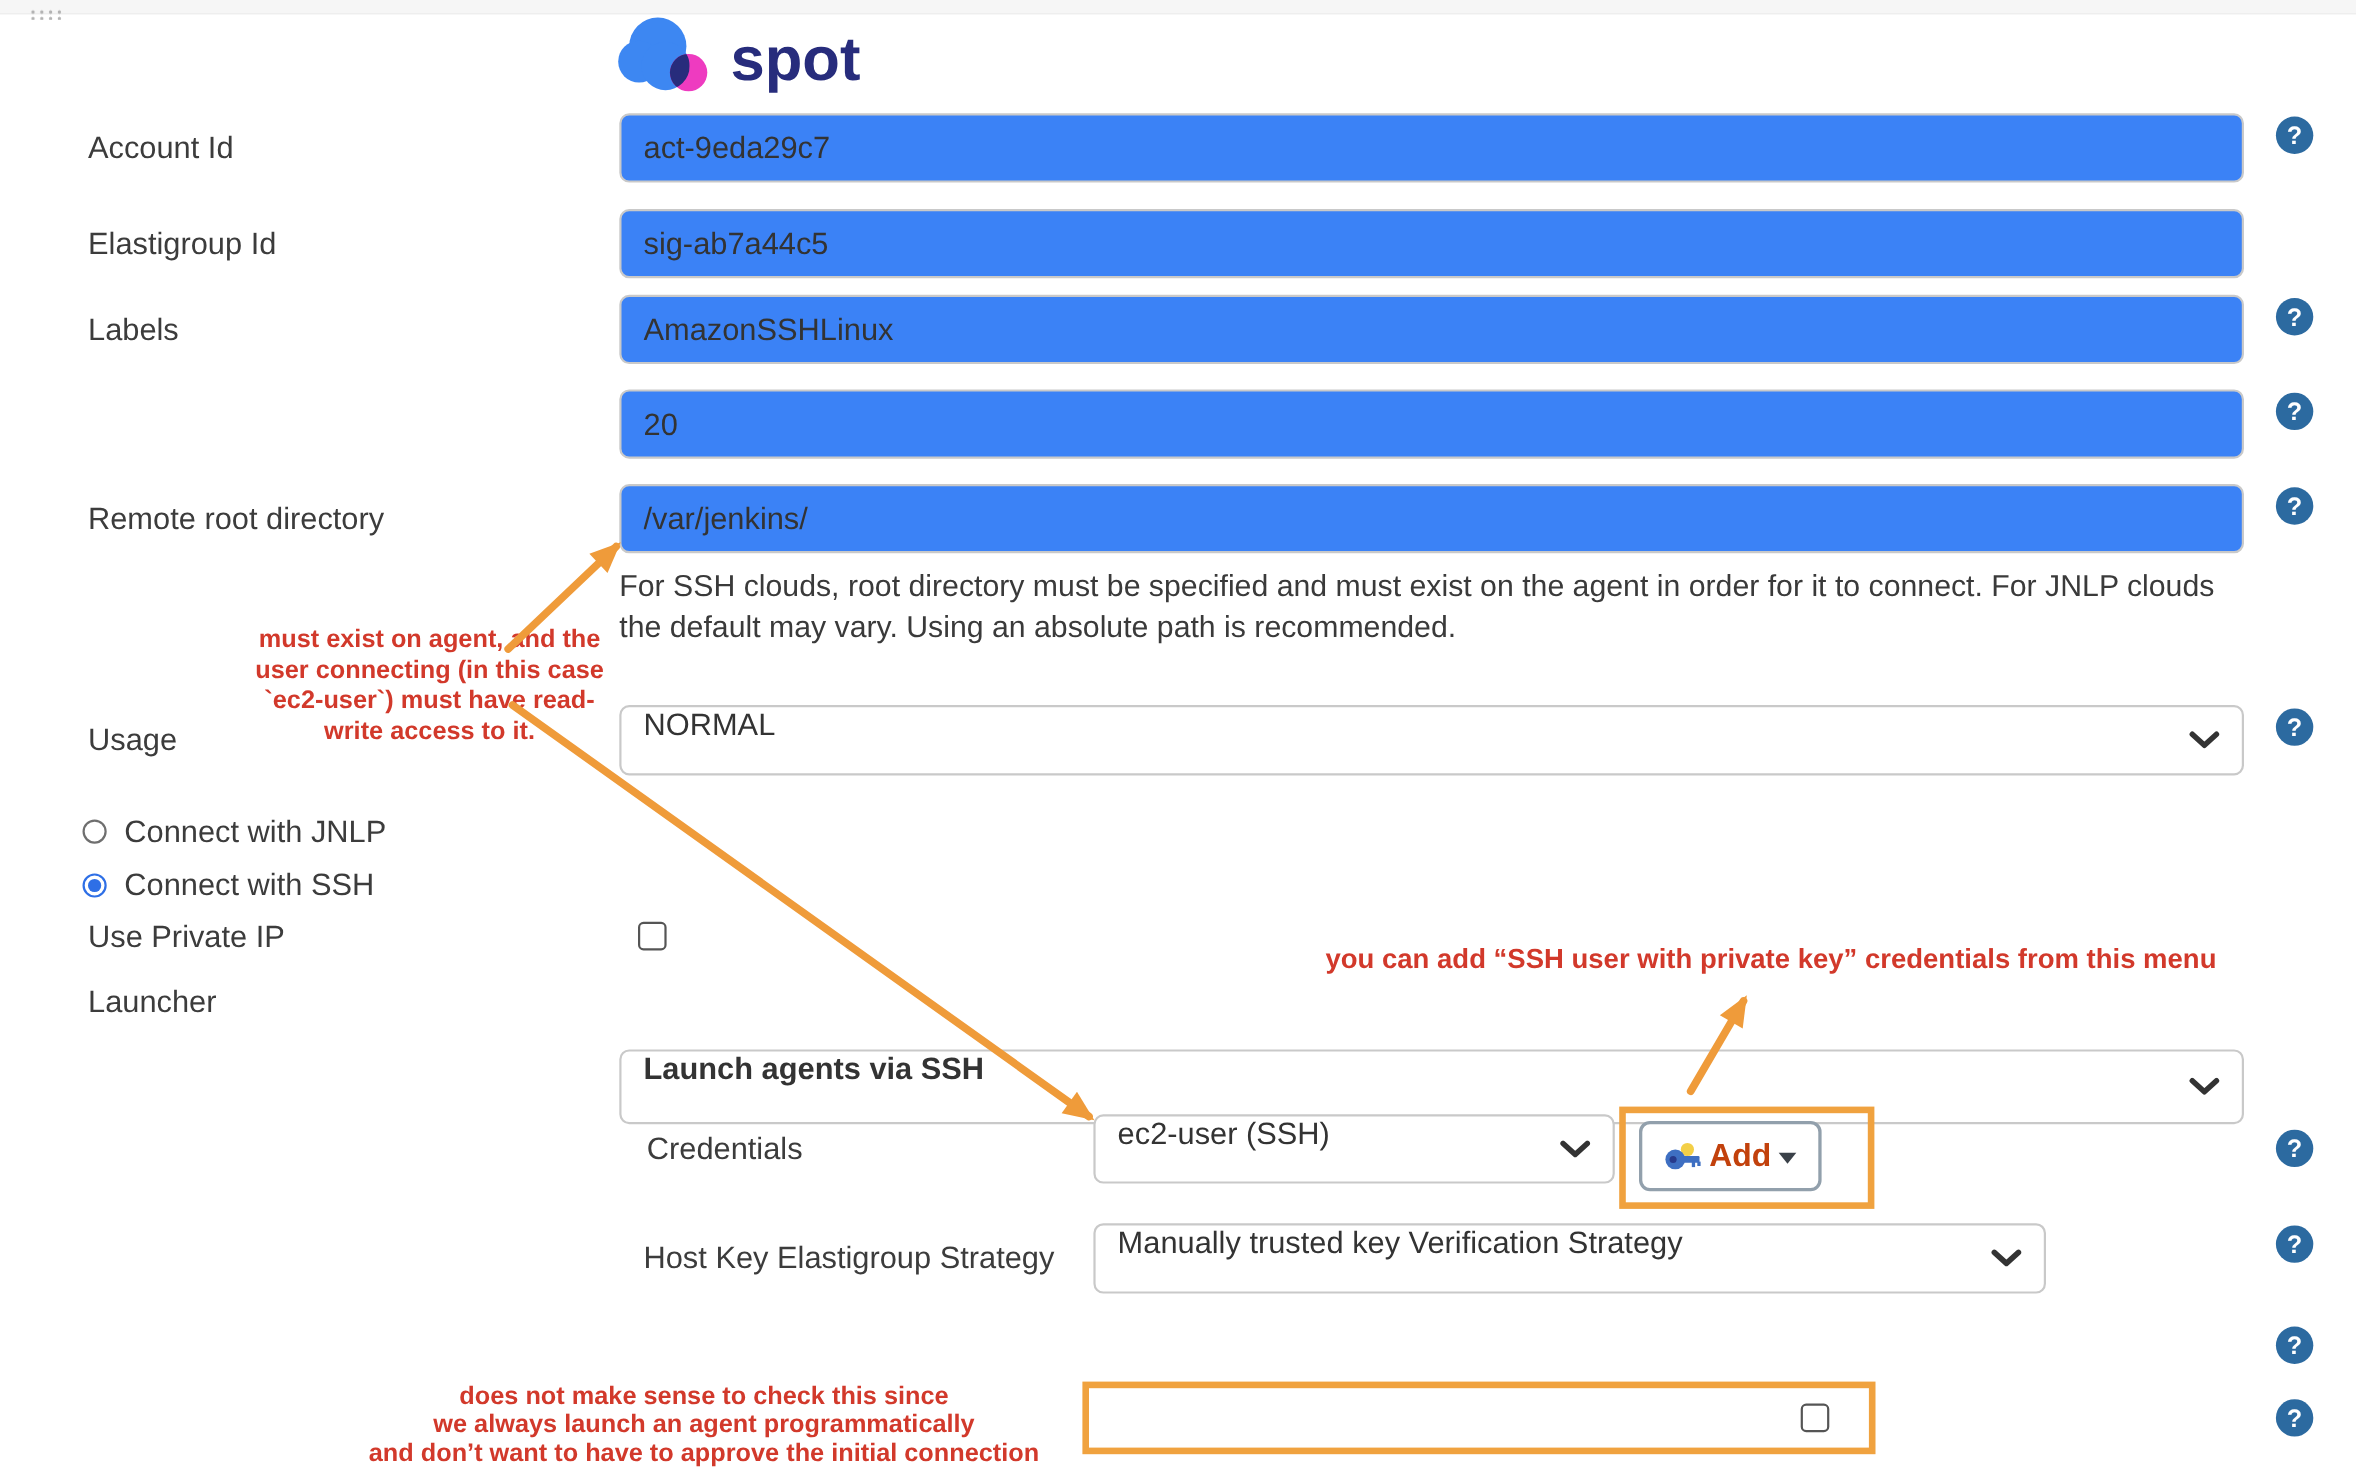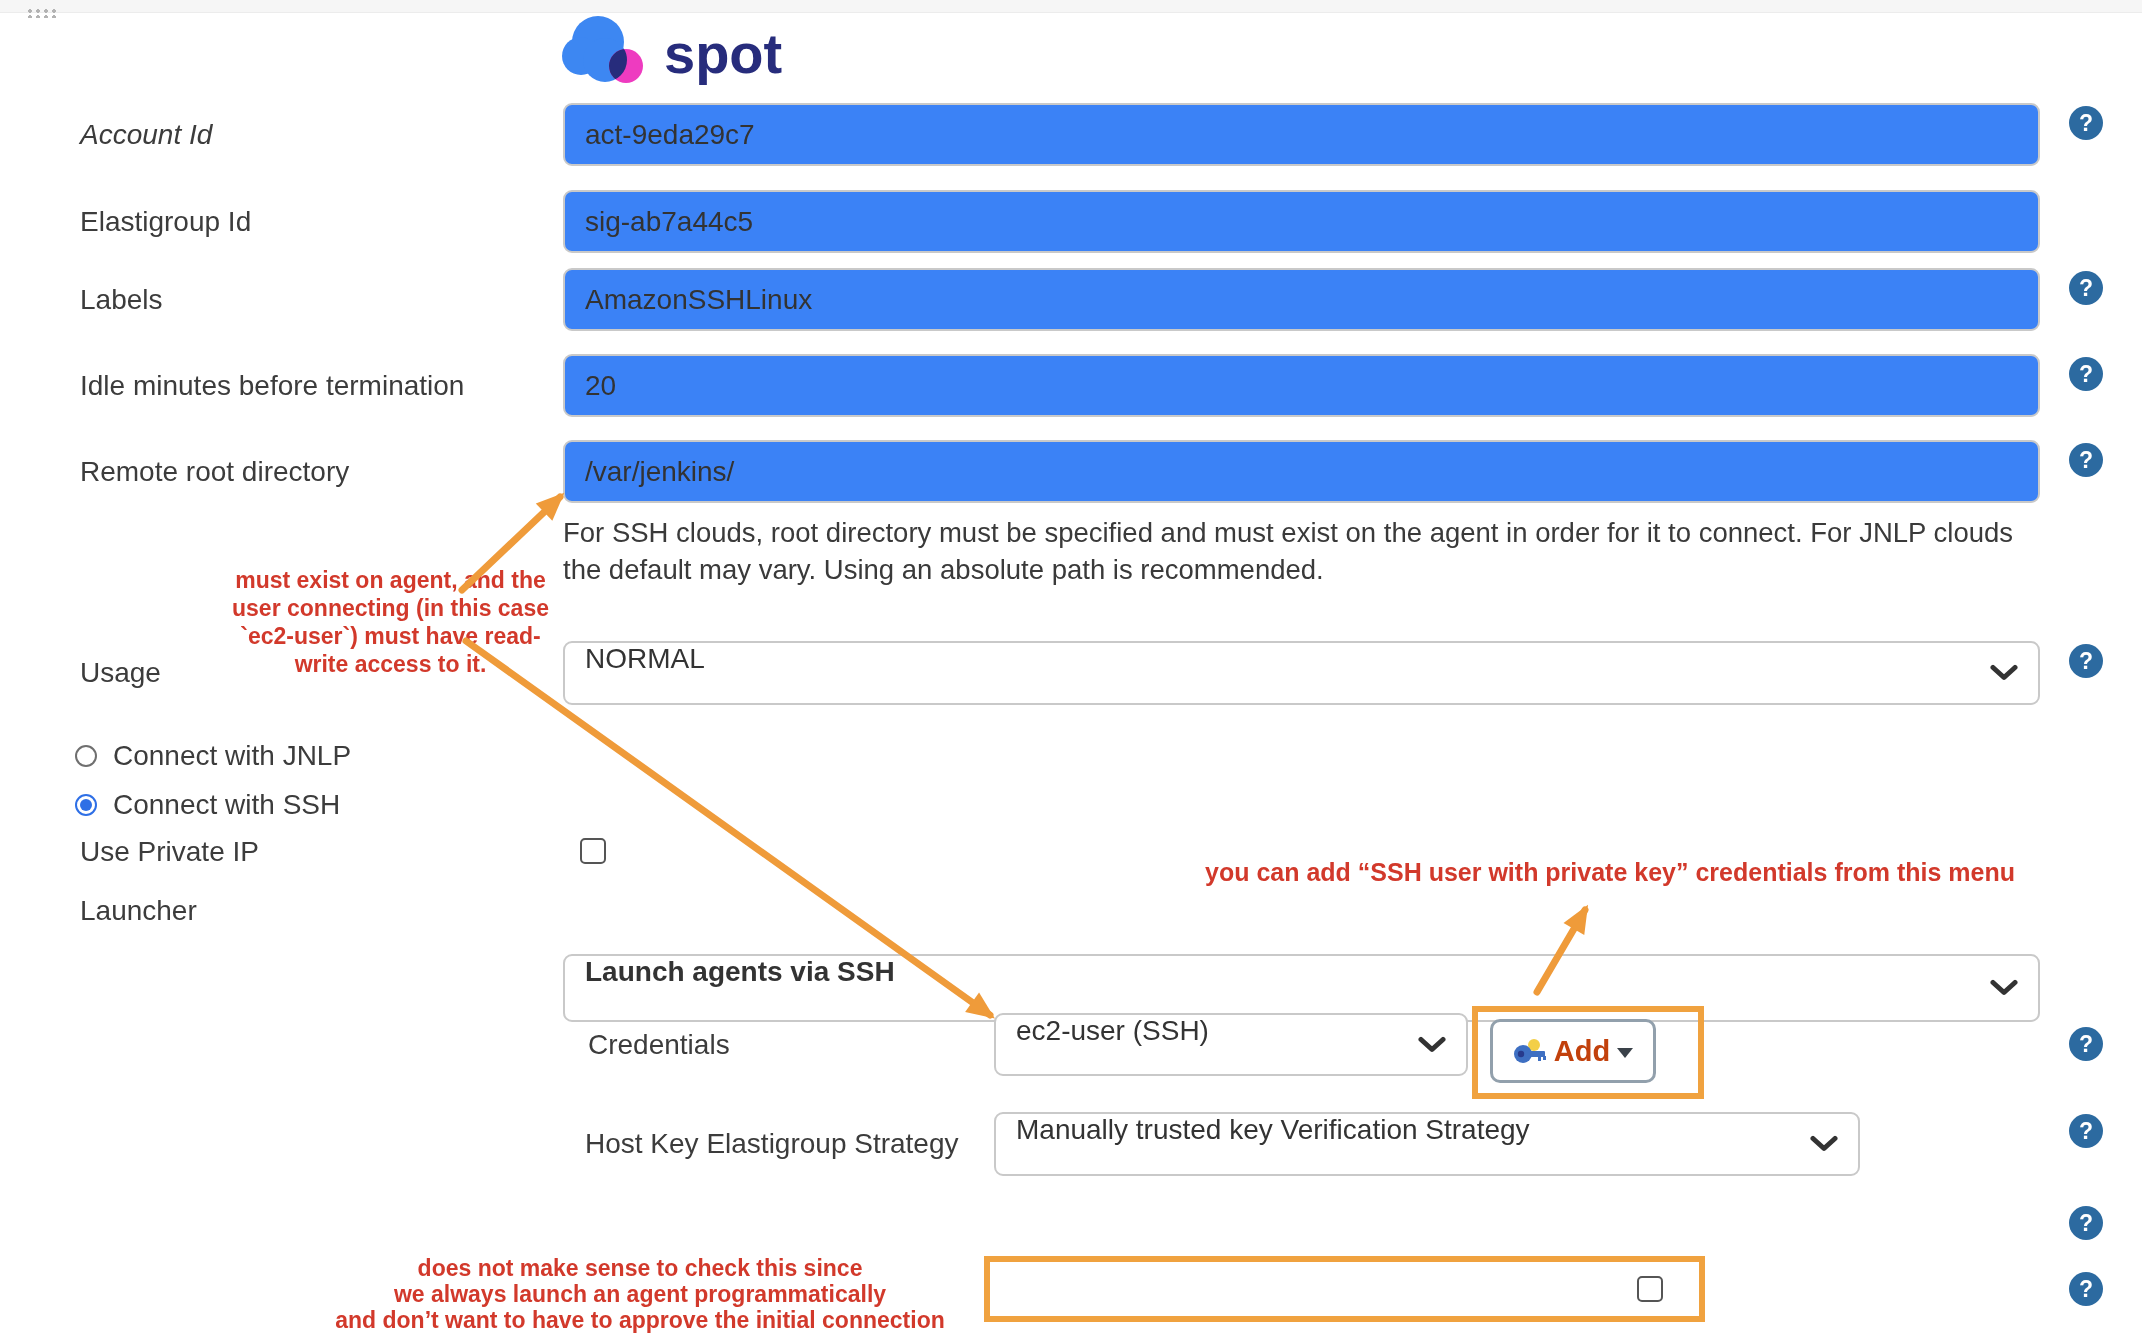--- a/index.html
+++ b/index.html
@@ -61,36 +61,35 @@
         <circle cx="38" cy="28" r="26"></circle>
           <circle cx="21" cy="42" r="19"></circle>
           <circle cx="45" cy="46" r="22"></circle>
       </g>
       <circle cx="66" cy="52" r="17" fill="#ee3bc0"></circle>
       <circle cx="66" cy="52" r="17" fill="#272c7c" clip-path="url(#blobclip)"></circle>
     </svg>
     <span class="logoword">spot</span>
   </div>
 
-  <div class="flabel" style="top:103px;font-style:italic;">Account Id</div>
+  <div class="flabel" style="top:103px;">Account Id</div>
   <input class="finput" style="top: 103px;" value="act-9eda29c7">
   <div class="help" style="top:106px;">
       <span>?</span>
     </div>
 
   <div class="flabel" style="top:190px;">Elastigroup Id</div>
   <input class="finput" style="top: 190px;" value="sig-ab7a44c5">
 
   <div class="flabel" style="top:268px;">Labels</div>
   <input class="finput" style="top: 268px;" value="AmazonSSHLinux">
   <div class="help" style="top:271px;">
       <span>?</span>
     </div>
 
-  <div class="flabel" style="top:354px;">Idle minutes before termination</div>
   <input class="finput" style="top: 354px;" value="20">
   <div class="help" style="top:357px;">
       <span>?</span>
     </div>
 
   <div class="flabel" style="top:440px;">Remote root directory</div>
   <input class="finput" style="top: 440px;" value="/var/jenkins/">
   <div class="help" style="top:443px;">
       <span>?</span>
     </div>

